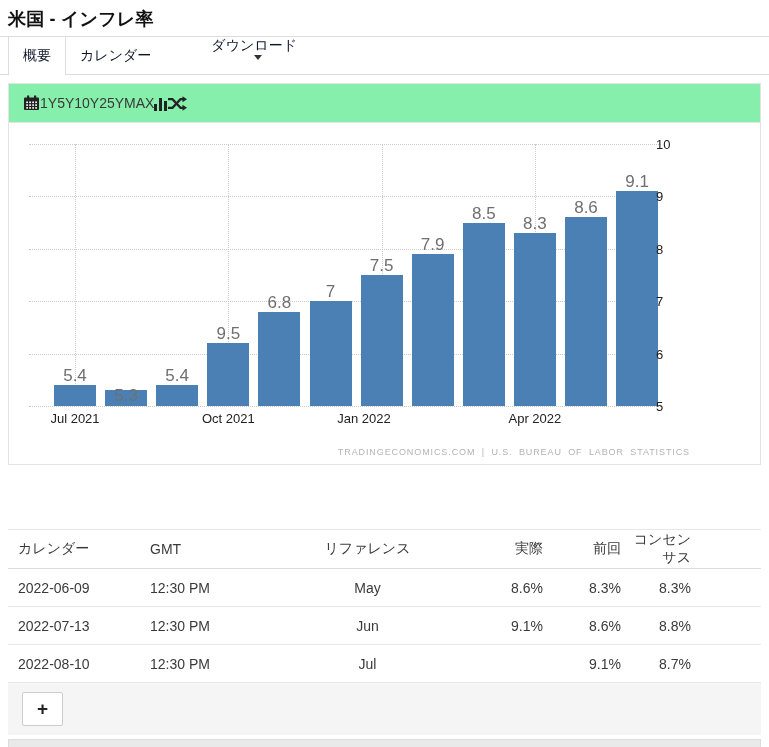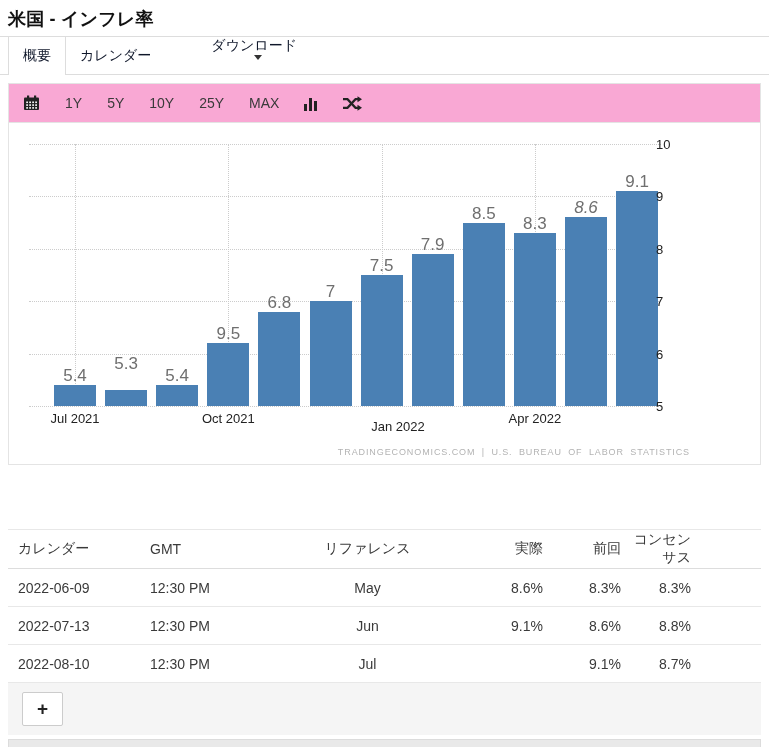--- a/index.html
+++ b/index.html
@@ -11,21 +11,21 @@
   .page-title { font-size: 18px; font-weight: bold; color: #111; letter-spacing: 0.2px; }
 
   .tabs { display: flex; align-items: stretch; height: 38px; border-bottom: 1px solid #ddd; padding-left: 8px; font-size: 14px; }
   .tab { display: flex; align-items: center; padding: 0 14px; color: #0f172a; cursor: pointer; }
   .tab.active { background: #fff; border-left: 1px solid #ddd; border-right: 1px solid #ddd; margin-bottom: -1px; }
   .tab.download { margin-left: 32px; flex-direction: column; }
   .caret { display: inline-block; width: 0; height: 0; border-left: 4px solid transparent; border-right: 4px solid transparent; border-top: 5px solid #333; margin-left: 7px; }
 
   
   .chart-card { margin: 8px 8px 0 8px; border: 1px solid #e4e4e4; }
-  .chart-toolbar { height: 39px; background: #f9a8d4; border-bottom: 1px solid #e4e4e4; display: flex; align-items: center; padding: 0 14px; gap: 25px; font-size: 14px; color: #3a3a3a; }
+  .chart-toolbar { height: 39px; background: #86efac; border-bottom: 1px solid #e4e4e4; display: flex; align-items: center; padding: 0 14px; font-size: 14px; color: #3a3a3a; }
   .range-btn { cursor: pointer; }
   .tool-icon { display: inline-flex; align-items: center; cursor: pointer; }
 
   .chart-area { position: relative; height: 341px; background: #fff; }
   .plot { position: absolute; left: 20px; top: 21px; width: 632px; height: 262px; }
   .hgrid { position: absolute; left: 0; right: 0; height: 0; border-top: 1px dotted #cccccc; }
   .vgrid { position: absolute; top: 0; bottom: 0; width: 0; border-left: 1px dotted #cccccc; }
   .bar { position: absolute; bottom: 0; width: 42px; }
   .bar-label { position: absolute; width: 60px; text-align: center; font-size: 17px; color: #6f6f6f; }
   .x-label { position: absolute; top: 267px; width: 90px; text-align: center; font-size: 13px; color: #222; }
@@ -121,45 +121,45 @@
         <div class="hgrid" style="top: 209.6px;"></div>
         <div class="hgrid" style="top: 157.2px;"></div>
         <div class="hgrid" style="top: 104.8px;"></div>
         <div class="hgrid" style="top: 52.4px;"></div>
         <div class="hgrid" style="top: 0px;"></div>
         <div class="vgrid" style="left: 46px;"></div>
         <div class="x-label" style="left: 1px;">Jul 2021</div>
         <div class="vgrid" style="left: 199.3px;"></div>
         <div class="x-label" style="left: 154.3px;">Oct 2021</div>
         <div class="vgrid" style="left: 352.6px;"></div>
-        <div class="x-label" style="left: 324px; margin-top: 8px;">Jan 2022</div>
+        <div class="x-label" style="left: 290px;">Jan 2022</div>
         <div class="vgrid" style="left: 505.9px;"></div>
         <div class="x-label" style="left: 460.9px;">Apr 2022</div>
         <div class="bar" style="left: 25px; height: 20.96px; background: rgb(74, 128, 180);"></div>
         <div class="bar-label" style="left: 16px; top: 222.04px;">5.4</div>
         <div class="bar" style="left: 76.1px; height: 15.72px; background: rgb(74, 128, 180);"></div>
-        <div class="bar-label" style="left: 67.1px; top: 210px; text-align: center;">5.3</div>
+        <div class="bar-label" style="left: 67.1px; top: 242px; text-align: center;">5.3</div>
         <div class="bar" style="left: 127.2px; height: 20.96px; background: rgb(74, 128, 180);"></div>
         <div class="bar-label" style="left: 118.2px; top: 222.04px;">5.4</div>
         <div class="bar" style="left: 178.3px; height: 62.88px; background: rgb(74, 128, 180);"></div>
         <div class="bar-label" style="left: 169.3px; top: 180.12px;">9.5</div>
         <div class="bar" style="left: 229.4px; height: 94.32px; background: rgb(74, 128, 180);"></div>
         <div class="bar-label" style="left: 220.4px; top: 148.68px;">6.8</div>
         <div class="bar" style="left: 280.5px; height: 104.8px; background: rgb(74, 128, 180);"></div>
         <div class="bar-label" style="left: 271.5px; top: 138.2px;">7</div>
         <div class="bar" style="left: 331.6px; height: 131px; background: rgb(74, 128, 180);"></div>
         <div class="bar-label" style="left: 322.6px; top: 112px;">7.5</div>
         <div class="bar" style="left: 382.7px; height: 151.96px; background: rgb(74, 128, 180);"></div>
         <div class="bar-label" style="left: 373.7px; top: 91.04px;">7.9</div>
         <div class="bar" style="left: 433.8px; height: 183.4px; background: rgb(74, 128, 180);"></div>
         <div class="bar-label" style="left: 424.8px; top: 59.6px;">8.5</div>
         <div class="bar" style="left: 484.9px; height: 172.92px; background: rgb(74, 128, 180);"></div>
         <div class="bar-label" style="left: 475.9px; top: 70.08px;">8.3</div>
         <div class="bar" style="left: 536px; height: 188.64px; background: rgb(74, 128, 180);"></div>
-        <div class="bar-label" style="left: 527px; top: 54.36px; font-style: italic;">8.6</div>
+        <div class="bar-label" style="left: 527px; top: 54.36px;">8.6</div>
         <div class="bar" style="left: 587.1px; height: 214.84px; background: rgb(74, 128, 180);"></div>
         <div class="bar-label" style="left: 578.1px; top: 28.16px;">9.1</div>
       </div>
     <div id="ylabels">
         <span class="y-label" style="top: 283px;">5</span>
         <span class="y-label" style="top: 230.6px;">6</span>
         <span class="y-label" style="top: 178.2px;">7</span>
         <span class="y-label" style="top: 125.8px;">8</span>
         <span class="y-label" style="top: 73.4px;">9</span>
         <span class="y-label" style="top: 21px;">10</span>

